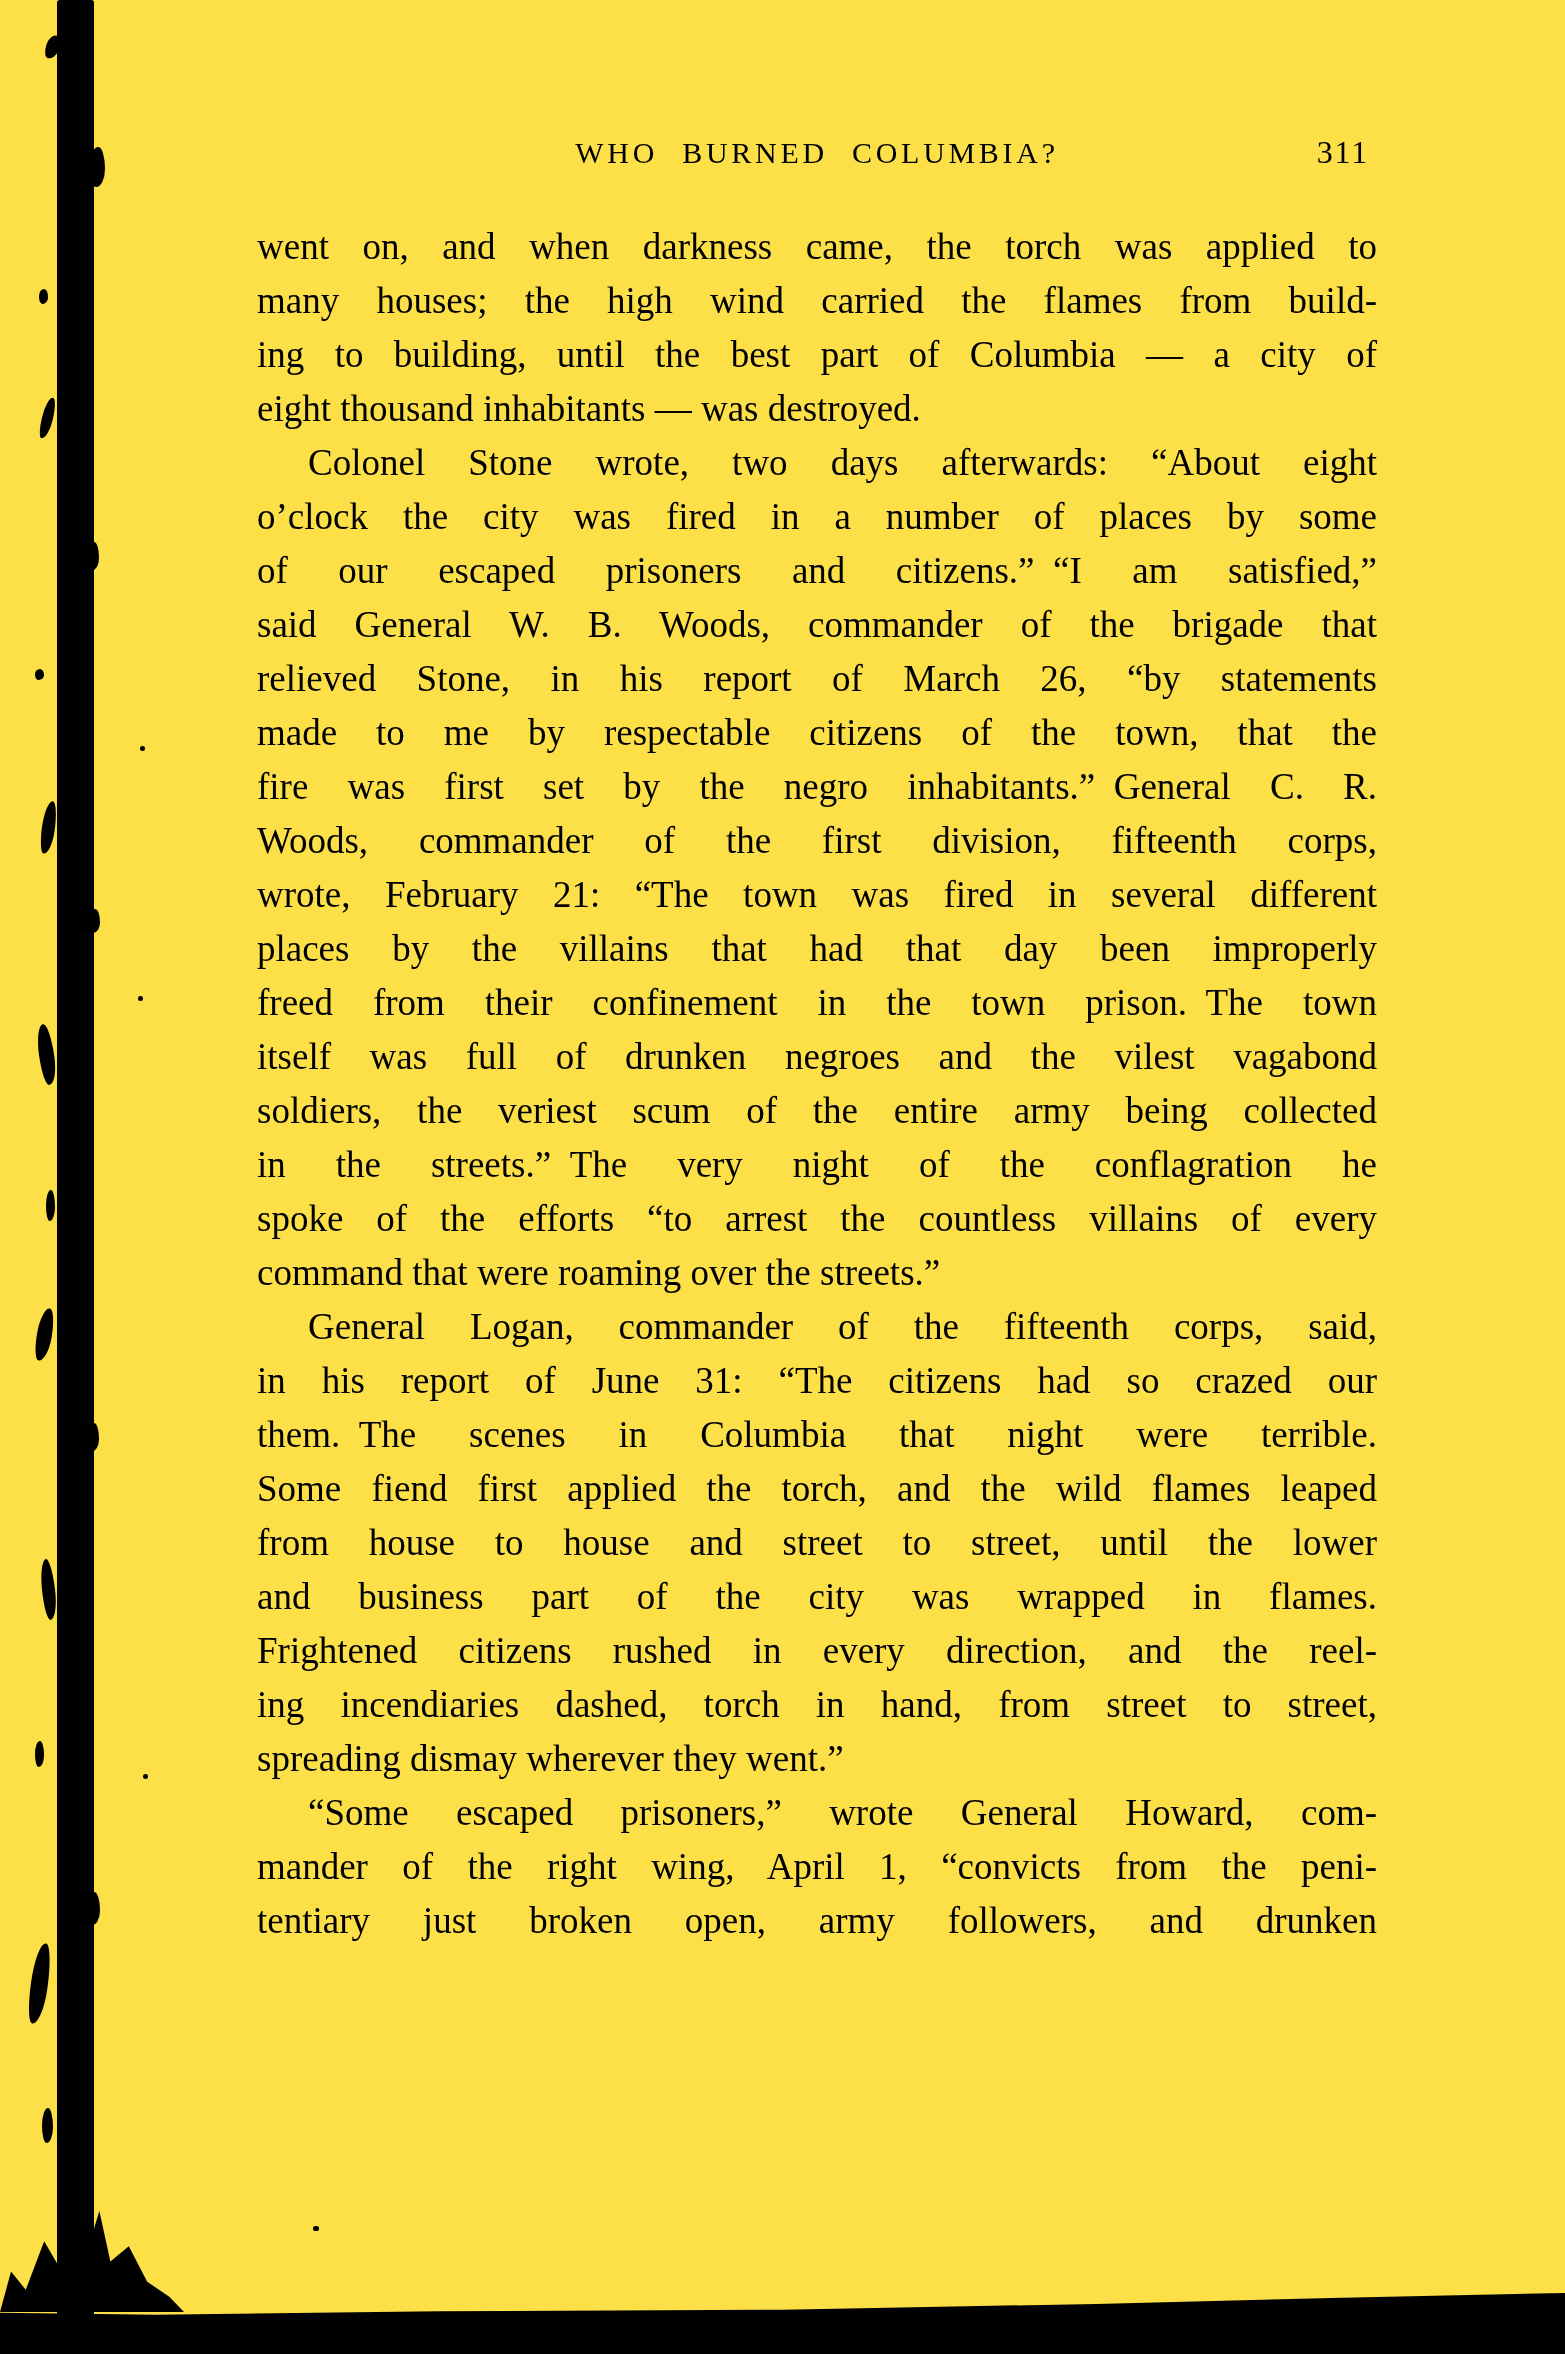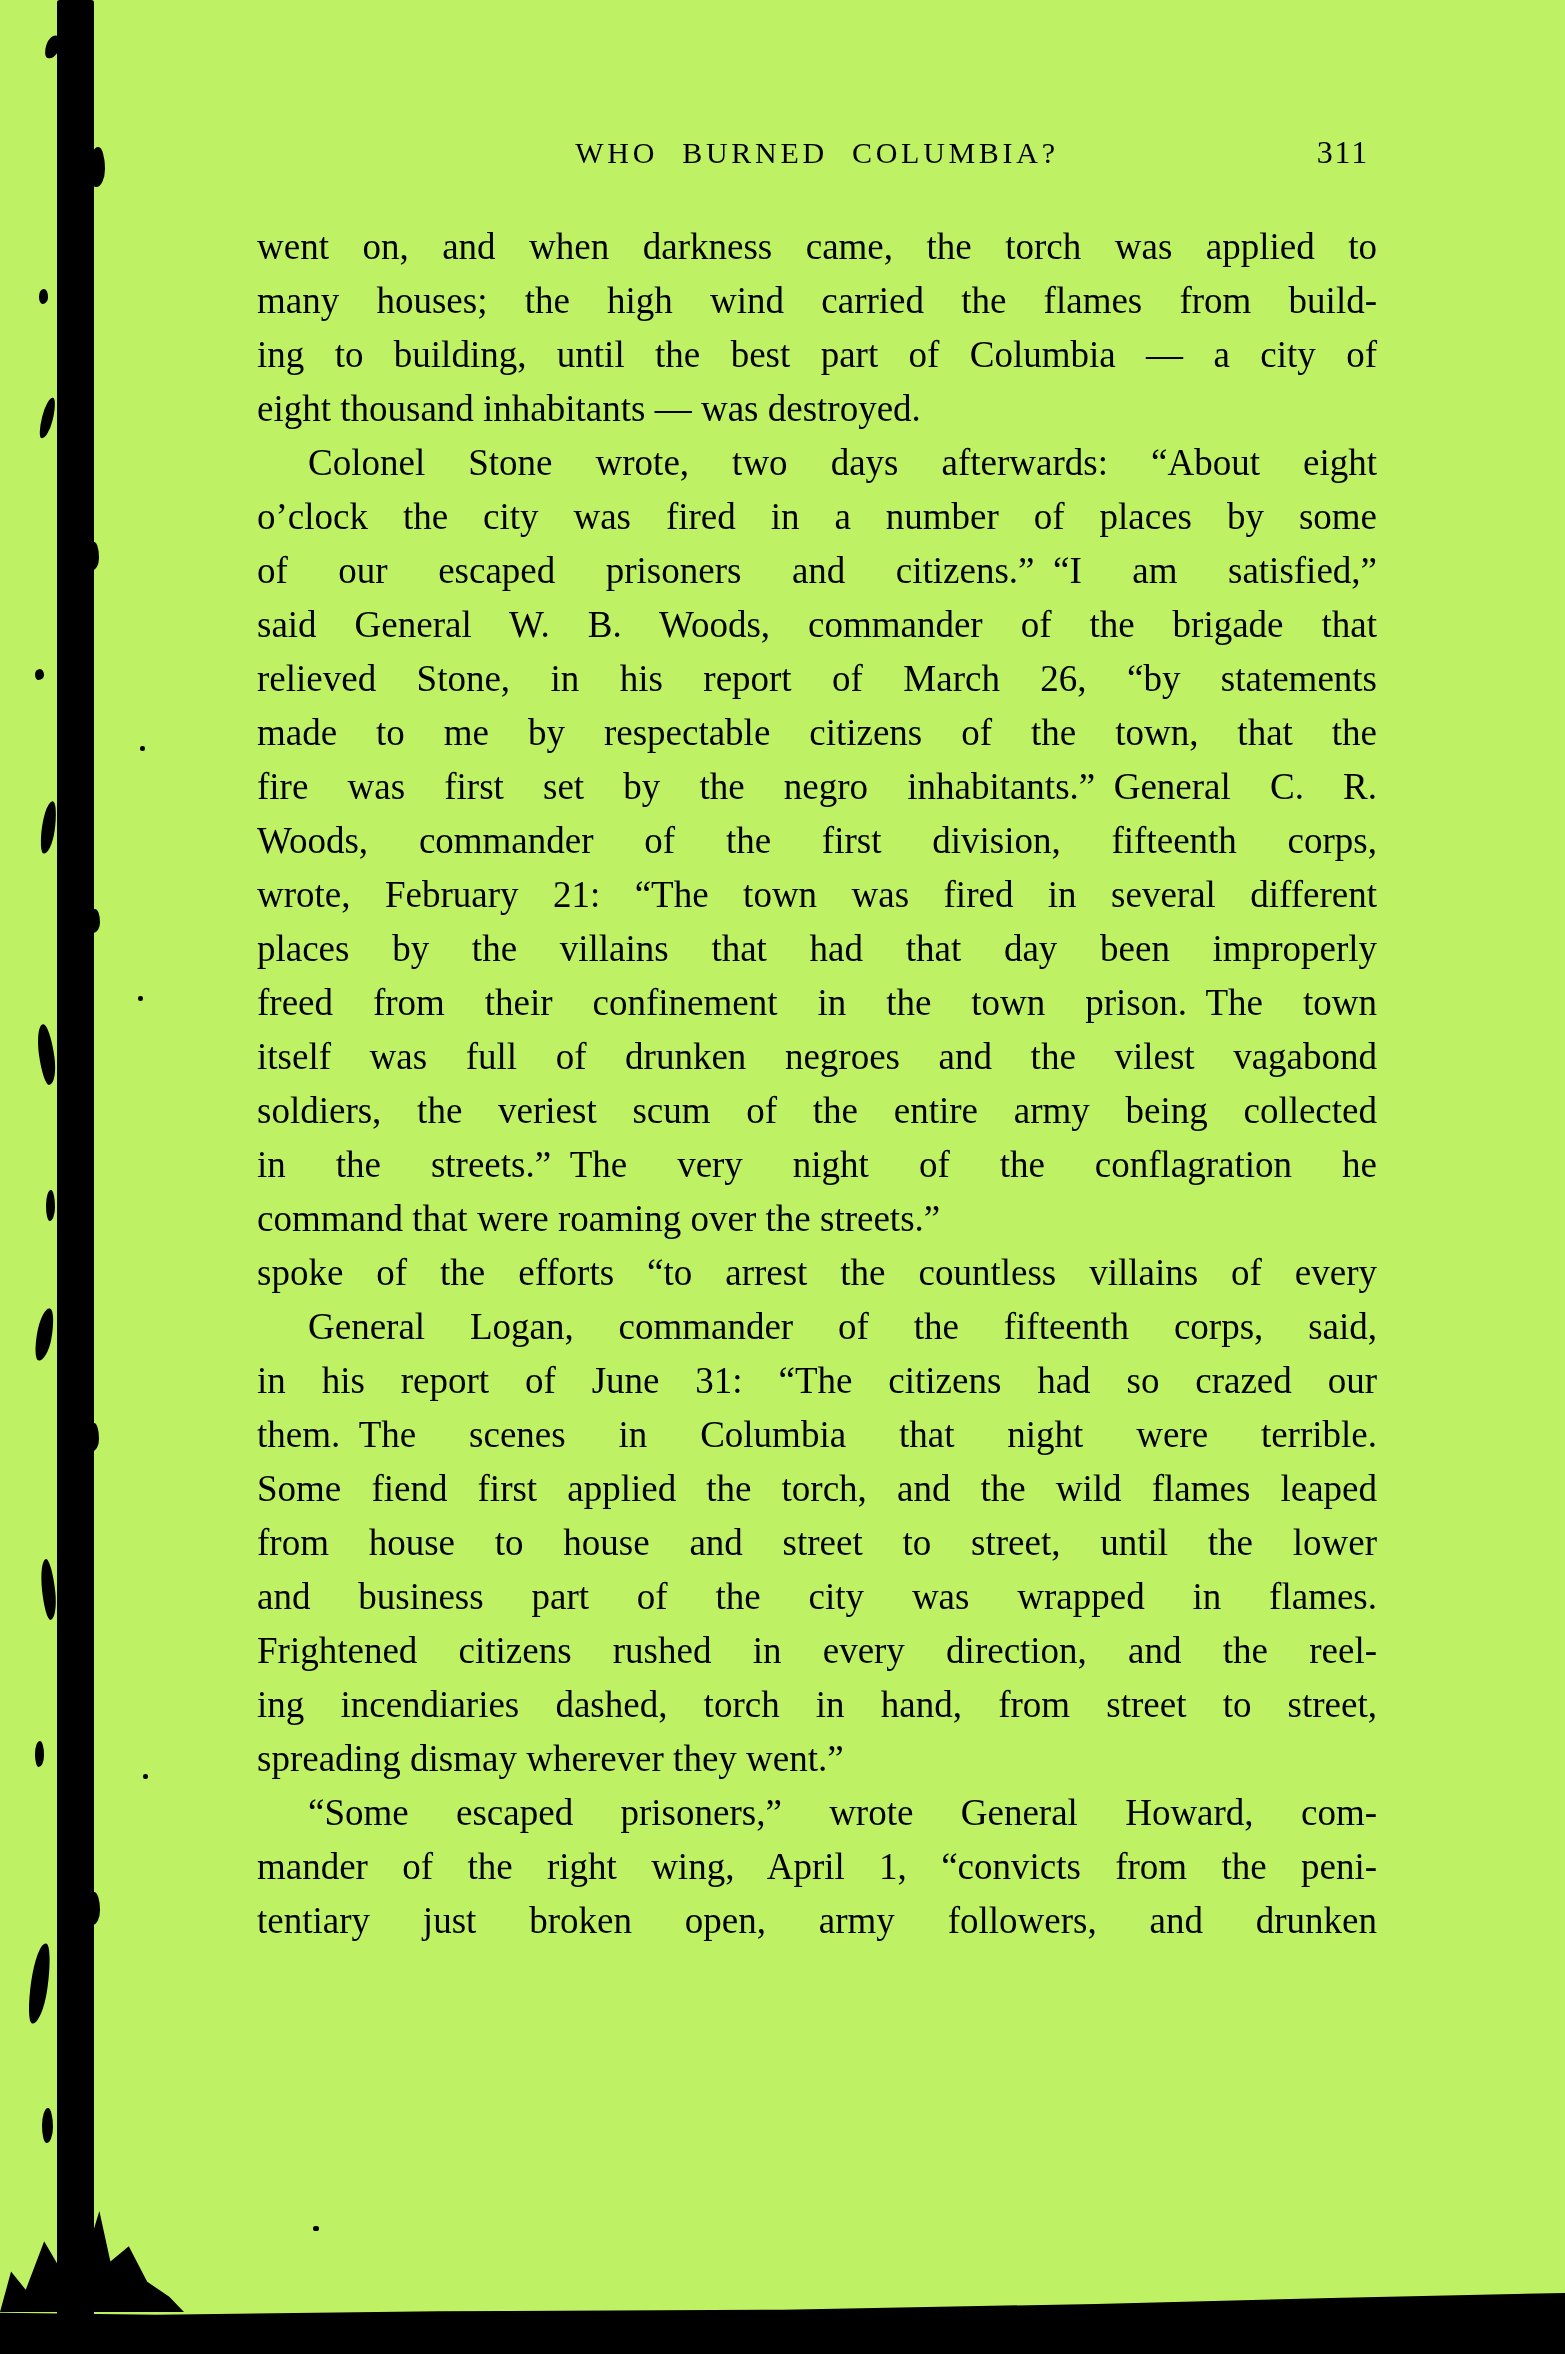--- a/index.html
+++ b/index.html
@@ -1,20 +1,20 @@
 <!DOCTYPE html>
 <html style="font-size:14.7px"><head>
 <meta charset="utf-8">
 <style>
   html, body { margin: 0; padding: 0; background: #ffffff; }
   .page {
     position: relative;
     width: 1566px;
     height: 2355px;
-    background: #bef264;
+    background: #fde047;
     overflow: hidden;
     font-family: "Liberation Serif", "DejaVu Serif", serif;
     color: #000000;
   }
   
   .band {
     position: absolute;
     left: 57px; top: 0; bottom: 0;
     width: 37px;
     background: #000;
@@ -133,22 +133,22 @@
       <div class="line">relieved Stone, in his report of March 26, “by statements</div>
       <div class="line">made to me by respectable citizens of the town, that the</div>
       <div class="line">fire was first set by the negro inhabitants.” General C. R.</div>
       <div class="line">Woods, commander of the first division, fifteenth corps,</div>
       <div class="line">wrote, February 21: “The town was fired in several different</div>
       <div class="line">places by the villains that had that day been improperly</div>
       <div class="line">freed from their confinement in the town prison. The town</div>
       <div class="line">itself was full of drunken negroes and the vilest vagabond</div>
       <div class="line">soldiers, the veriest scum of the entire army being collected</div>
       <div class="line">in the streets.” The very night of the conflagration he</div>
+      <div class="line">spoke of the efforts “to arrest the countless villains of every</div>
       <div class="line last">command that were roaming over the streets.”</div>
-      <div class="line">spoke of the efforts “to arrest the countless villains of every</div>
       <div class="line indent">General Logan, commander of the fifteenth corps, said,</div>
       <div class="line">in his report of June 31: “The citizens had so crazed our</div>
       <div class="line">them. The scenes in Columbia that night were terrible.</div>
       <div class="line">Some fiend first applied the torch, and the wild flames leaped</div>
       <div class="line">from house to house and street to street, until the lower</div>
       <div class="line">and business part of the city was wrapped in flames.</div>
       <div class="line">Frightened citizens rushed in every direction, and the reel-</div>
       <div class="line">ing incendiaries dashed, torch in hand, from street to street,</div>
       <div class="line last">spreading dismay wherever they went.”</div>
       <div class="line indent">“Some escaped prisoners,” wrote General Howard, com-</div>

